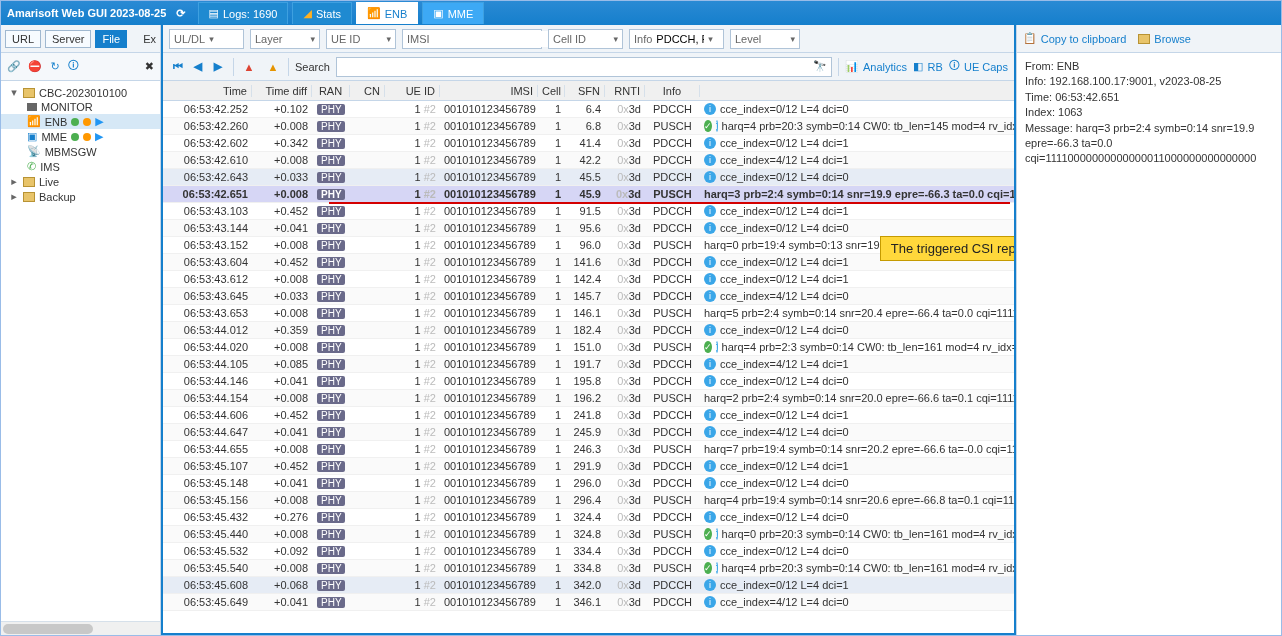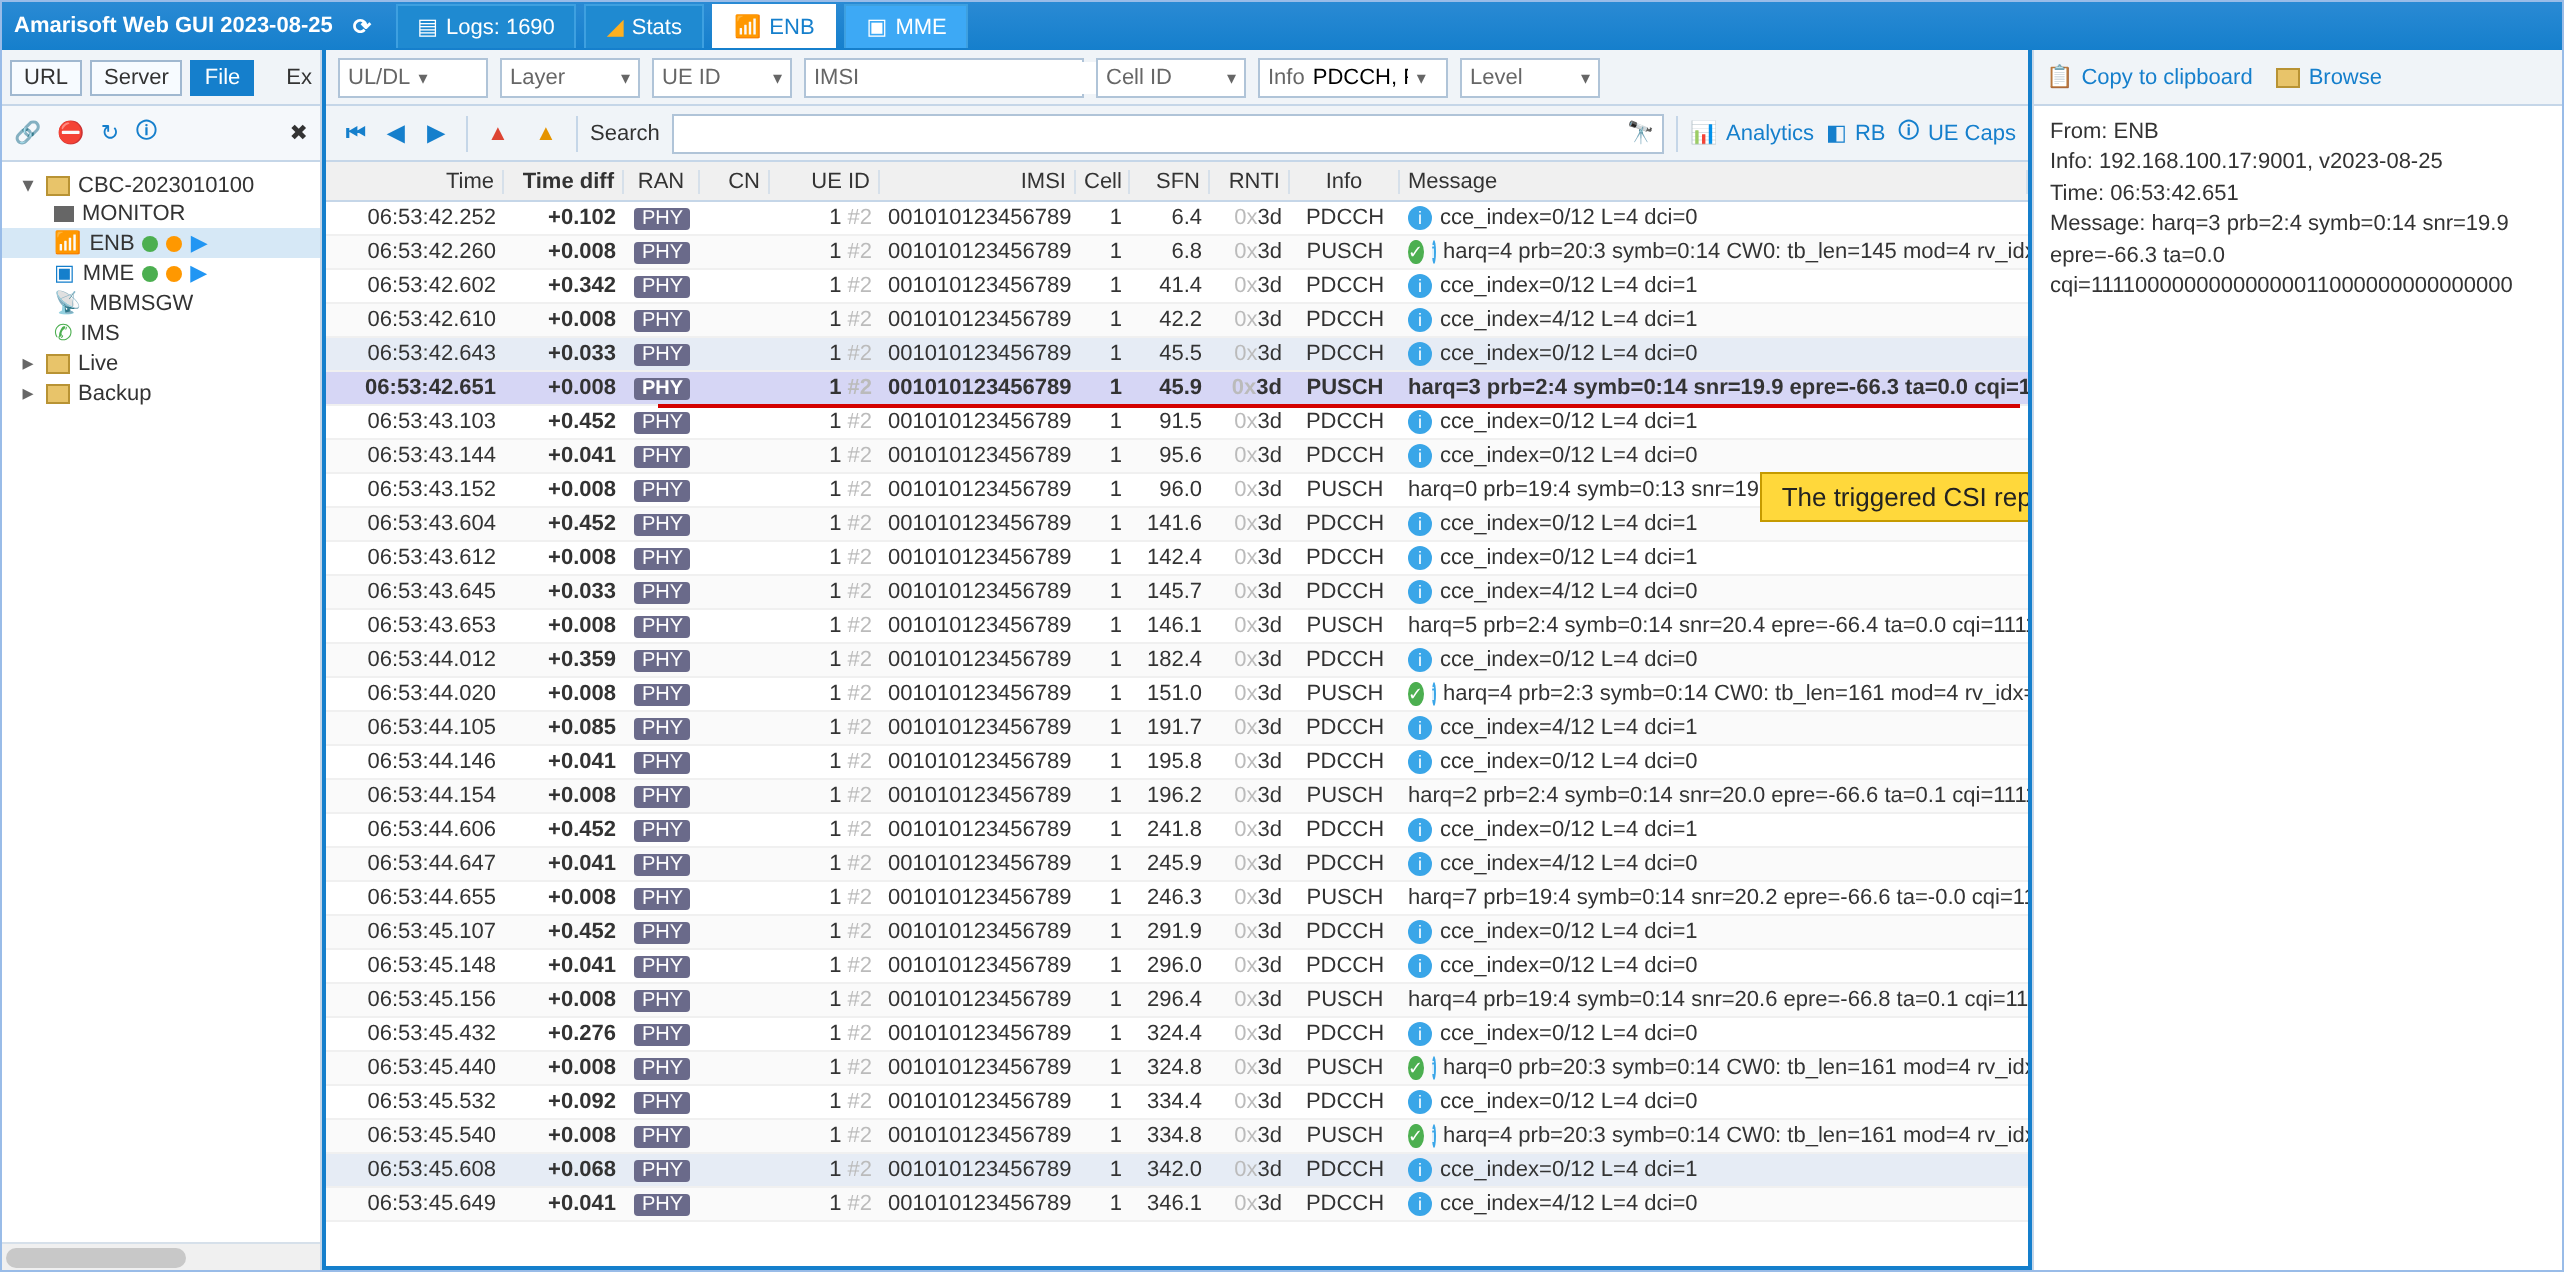--- a/index.html
+++ b/index.html
@@ -41,21 +41,21 @@
   .searchbar .nav{display:flex;gap:2px;}
   .searchbar .arr{width:18px;height:18px;display:flex;align-items:center;justify-content:center;color:#157fcc;font-weight:bold;cursor:pointer;}
   .searchbar .warn{color:#e59400;}
   .searchbar .err{color:#d43;}
   .searchbar .sep{width:1px;height:18px;background:#c5d6e8;}
   .searchbar .sbox{flex:1;display:flex;align-items:center;border:1px solid #b0c4d8;background:#fff;height:20px;padding:0 4px;gap:4px;}
   .searchbar .sbox input{flex:1;border:none;outline:none;font-size:11px;}
   .searchbar .linkbtn{display:flex;align-items:center;gap:4px;cursor:pointer;color:#157fcc;}
   .gridhead{display:flex;background:#f0f0f0;border-bottom:1px solid #c5d6e8;height:20px;align-items:center;}
   .ch{border-right:1px solid #d6e0ea;padding:0 4px;color:#333;font-size:11px;overflow:hidden;white-space:nowrap;}
-  .c-time{width:89px;text-align:right;} .c-diff{width:60px;text-align:right;font-weight:bold;} .c-ran{width:38px;text-align:center;}
+  .c-time{width:89px;text-align:right;} .c-diff{width:60px;text-align:right;} .c-ran{width:38px;text-align:center;}
   .c-cn{width:35px;text-align:right;} .c-ueid{width:55px;text-align:right;} .c-imsi{width:98px;text-align:right;}
   .c-cell{width:27px;text-align:right;} .c-sfn{width:40px;text-align:right;} .c-rnti{width:40px;text-align:right;}
   .c-info{width:55px;text-align:center;} .c-msg{flex:1;}
   .rows{flex:1;overflow:auto;position:relative;}
   .row{display:flex;height:17px;align-items:center;border-bottom:1px solid #f0f0f0;}
   .row:nth-child(even){background:#fafafa;}
   .row.hi{background:#d6d6f5;font-weight:bold;}
   .row.sel{background:#e6ecf5;}
   .row .c{padding:0 4px;font-size:11px;overflow:hidden;white-space:nowrap;}
   .ranchip{background:#6a6a8a;color:#fff;font-size:10px;padding:0 4px;border-radius:2px;display:inline-block;width:28px;text-align:center;}
@@ -234,21 +234,20 @@
         <div class="ch c-time">Time</div>
         <div class="ch c-diff">Time diff</div>
         <div class="ch c-ran">RAN</div>
         <div class="ch c-cn">CN</div>
         <div class="ch c-ueid">UE ID</div>
         <div class="ch c-imsi">IMSI</div>
         <div class="ch c-cell">Cell</div>
         <div class="ch c-sfn">SFN</div>
         <div class="ch c-rnti">RNTI</div>
         <div class="ch c-info">Info</div>
-        <div class="ch c-msg">Message</div>
       </div>
       <div class="rows" id="rows">
 
       <div class="row">
             <div class="c c-time">06:53:42.252</div>
             <div class="c c-diff">+0.102</div>
             <div class="c c-ran"><span class="ranchip">PHY</span></div>
             <div class="c c-cn"></div>
             <div class="c c-ueid">1 <span class="dim">#2</span></div>
             <div class="c c-imsi">001010123456789</div>
@@ -796,17 +795,18 @@
           </span>
         <span class="rb">
             <span class="folder-i"></span>
             <span>Browse</span>
           </span>
       </div>
       <div class="body">
         <div>From: ENB</div>
         <div>Info: 192.168.100.17:9001, v2023-08-25</div>
         <div>Time: 06:53:42.651</div>
+        <div>Index: 1063</div>
         <div>Message: harq=3 prb=2:4 symb=0:14 snr=19.9 epre=-66.3 ta=0.0 cqi=11110000000000000011000000000000000</div>
       </div>
     </div>
   </div>
 </div>
 
 </body></html>

